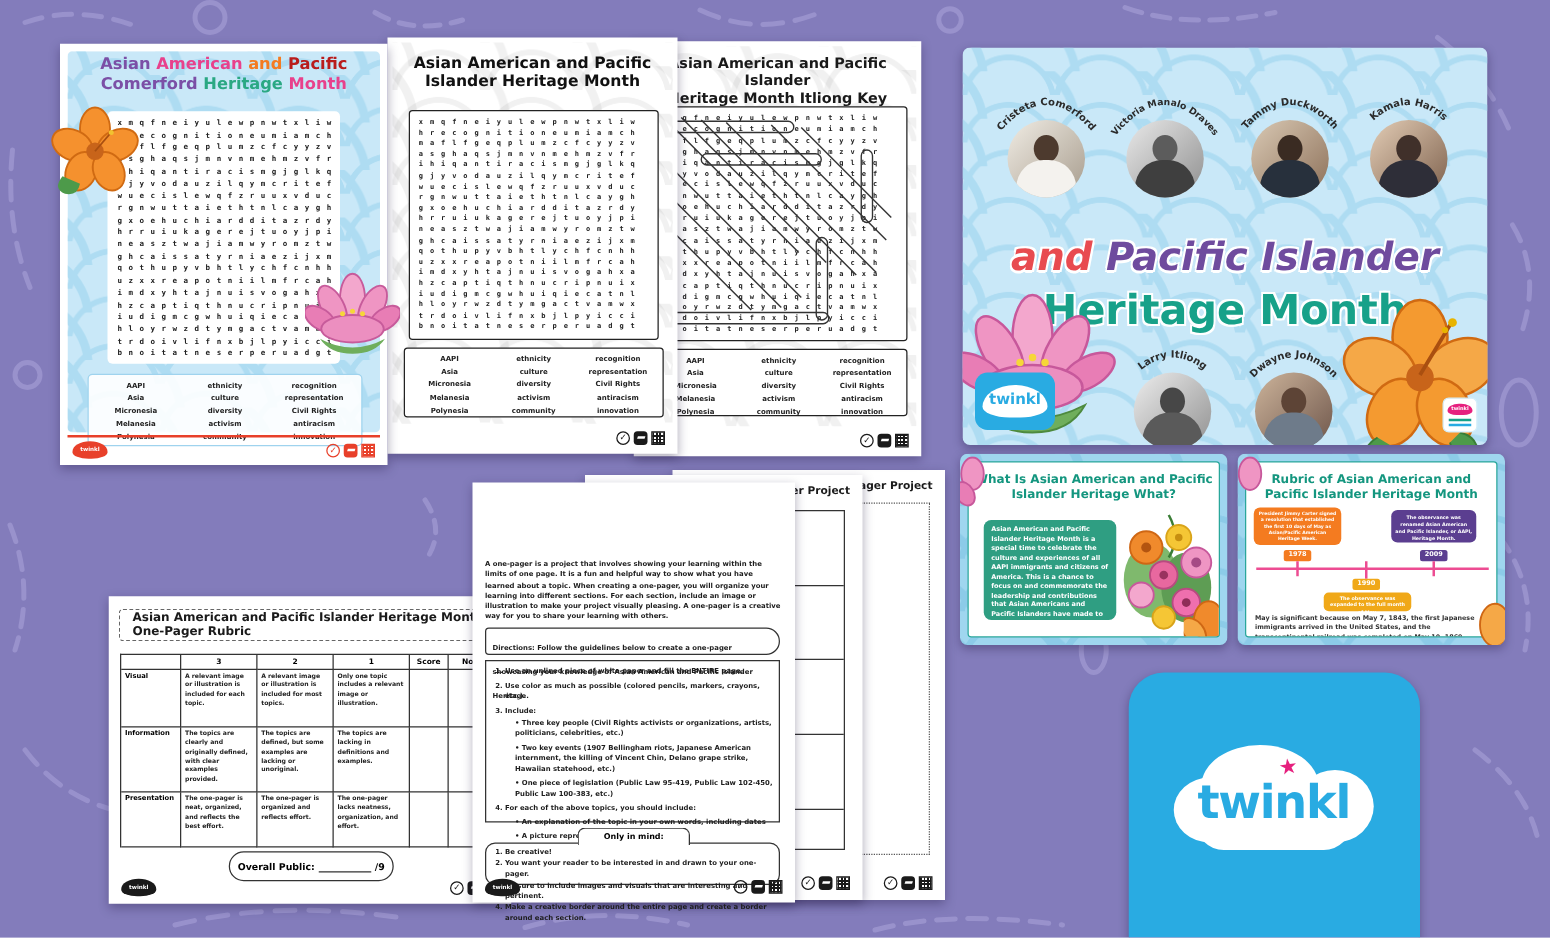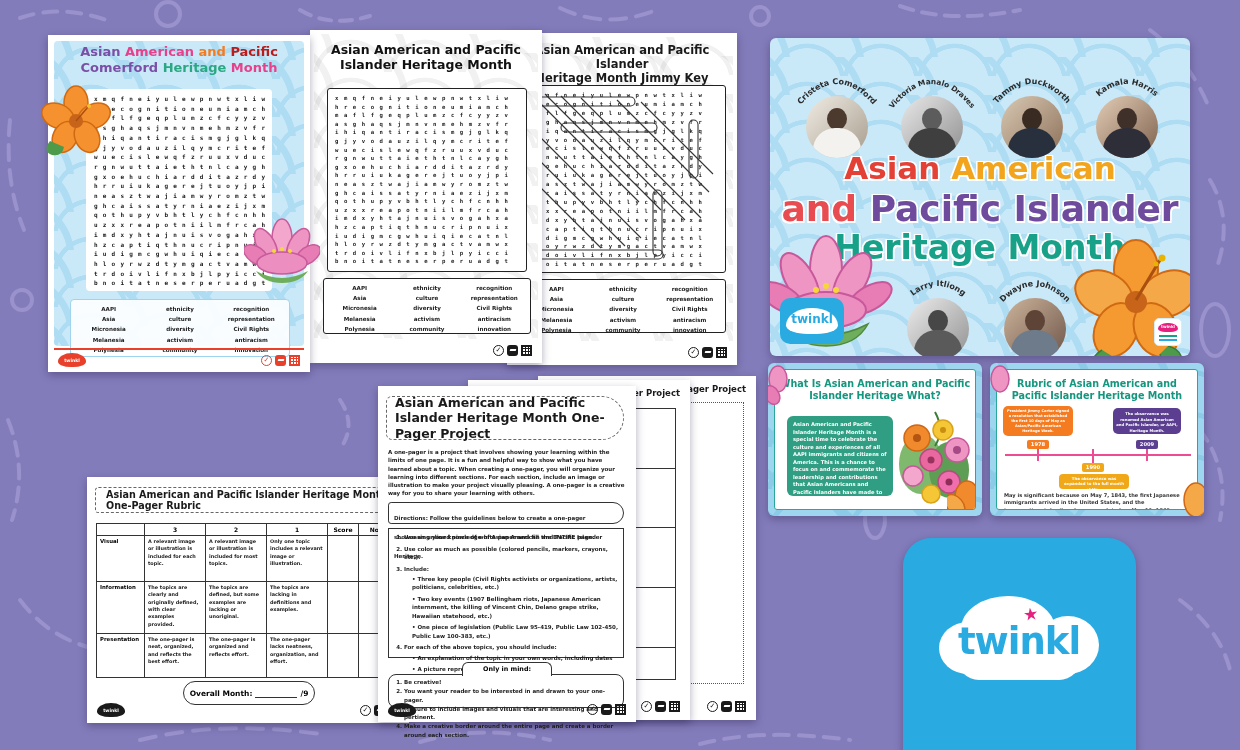--- a/index.html
+++ b/index.html
@@ -94,21 +94,21 @@
       <path d="M700 744 q60 -16 150 -4" stroke-dasharray="15 10"></path>
       <ellipse cx="875" cy="520" rx="10" ry="18"></ellipse>
       <path d="M340 400 q16 24 2 46" stroke-dasharray="10 8"></path>
     </g>
   </svg>
 
   <div class="page p3" style="left:507px;top:33px;width:230px;height:332px;z-index:2;">
     <div class="scallop-gray abs" style="left:4px;top:4px;right:4px;bottom:24px;"></div>
     <div class="ws-title abs" style="left:0;top:10px;width:100%;font-size:11.5px;color:#1a1a1a;">
       <div><span>Asian American and Pacific Islander</span></div>
-      <div><span>Heritage Month </span><span style="font-weight:900;">Jimmy Key</span></div>
+      <div><span>Heritage Month </span><span style="font-weight:900;">Itliong Key</span></div>
     </div>
     <div class="abs" style="left:13px;top:52px;width:204px;height:186px;background:#fff;border:1.2px solid #222;border-radius:3px;">
       <div class="ws-grid abs" style="left:7px;top:5px;right:2px;bottom:2px;">
           <div class="ws-row">xmqfneiyulewpnwtxliw</div>
           <div class="ws-row">hrecognitioneumiamch</div>
           <div class="ws-row">maflfgeqplumzcfcyyzv</div>
           <div class="ws-row">asghaqsjmnvnmehmzvfr</div>
           <div class="ws-row">ihiqantiracismgjglkq</div>
           <div class="ws-row">gjyvodauzilqymcritef</div>
           <div class="ws-row">wuecislewqfzruuxvduc</div>
@@ -388,25 +388,21 @@
           <div class="bust" style="background:#2e2e38;"></div>
         </div>
       <svg class="arc-name" width="100" height="50">
         <defs>
             <path id="arc3" d="M8 48 Q50 -8 92 48"></path>
           </defs>
         <text font-size="8" font-weight="bold" fill="#2b2b2b"><textPath href="#arc3" startOffset="50%" text-anchor="middle">Kamala Harris</textPath></text>
       </svg>
     </div>
 
-    <div class="hero-title" style="top:112px;font-size:31px;">
-      <span style="color:#e34036;">Asian</span>
-      <span style="color:#f2a41c;">American</span>
-    </div>
-    <div class="hero-title" style="top:150px;font-size:36px;">
+    <div class="hero-title" style="top:150px;font-size:31px;font-style:italic;">
       <span style="color:#e84b50;">and</span>
       <span style="color:#6f4b9e;">Pacific Islander</span>
     </div>
     <div class="hero-title" style="top:190px;font-size:33px;color:#17a189;">
       <span>Heritage Month</span>
     </div>
 
     <div class="portrait" style="left:118px;top:228px;">
       <div class="ph" style="background:linear-gradient(135deg,#ededed,#909090);">
           <div class="head" style="background:#474747;"></div>
@@ -572,21 +568,21 @@
       <div></div>
 
       <div class="rub-label" style="min-height:44px;">Presentation</div>
       <div class="rub-cell">The one-pager is neat, organized, and reflects the best effort.</div>
       <div class="rub-cell">The one-pager is organized and reflects effort.</div>
       <div class="rub-cell">The one-pager lacks neatness, organization, and effort.</div>
       <div></div>
       <div></div>
     </div>
     <div class="abs" style="left:96px;top:204px;width:130px;height:22px;border:1.1px solid #333;border-radius:12px;display:flex;align-items:center;justify-content:center;gap:3px;">
-      <span style="font-size:7.5px;font-weight:bold;">Overall Month:</span>
+      <span style="font-size:7.5px;font-weight:bold;">Overall Public:</span>
       <span style="display:inline-block;width:42px;border-bottom:1px solid #333;height:8px;"></span>
       <span style="font-size:7.5px;font-weight:bold;">/9</span>
     </div>
     <div class="tw-cloud" style="left:10px;bottom:6px;width:28px;height:14px;background:#1a1a1a;font-size:4.5px;position:absolute;">
         <span>twinkl</span>
       </div>
     <div class="icons" style="right:10px;bottom:7px;color:#1a1a1a;">
       <div class="ic check">✓</div>
       <div class="ic pub"></div>
       <div class="ic qr"></div>
@@ -613,23 +609,20 @@
       <div style="height:19.5%;font-size:5.5px;font-weight:bold;padding:3px;">:</div>
     </div>
     <div class="icons" style="right:10px;bottom:8px;color:#1a1a1a;">
       <div class="ic check">✓</div>
       <div class="ic pub"></div>
       <div class="ic qr"></div>
     </div>
   </div>
 
   <div class="page proj" style="left:378px;top:386px;width:258px;height:336px;z-index:3;">
-    <div class="abs dash-box" style="left:8px;top:10px;width:238px;height:44px;display:flex;align-items:center;padding-left:8px;box-sizing:border-box;">
-      <span style="font-size:12.5px;font-weight:bold;color:#1a1a1a;line-height:1.25;">Asian American and Pacific Islander Heritage Month One-Pager Project</span>
-    </div>
     <div class="abs proj-small" style="left:10px;top:62px;width:238px;"><span>A one-pager is a project that involves showing your learning within the limits of one page. It is a fun and helpful way to show what you have learned about a topic. When creating a one-pager, you will organize your learning into different sections. For each section, include an image or illustration to make your project visually pleasing. A one-pager is a creative way for you to share your learning with others.</span></div>
     <div class="abs" style="left:10px;top:116px;width:236px;height:22px;border:1.1px solid #333;border-radius:4px 14px 14px 4px;padding:2px 5px;box-sizing:border-box;">
       <span class="proj-small"><b>Directions: </b><span>Follow the guidelines below to create a one-pager showcasing your knowledge of Asian American and Pacific Islander Heritage.</span></span>
     </div>
     <div class="abs" style="left:10px;top:142px;width:236px;height:130px;border:1.1px solid #333;padding:4px 3px;box-sizing:border-box;">
       <ol class="proj-small" style="margin:0;">
         <li>Use an unlined piece of white paper and fill the ENTIRE page.</li>
         <li>Use color as much as possible (colored pencils, markers, crayons, etc.).</li>
         <li><span>Include:</span>
           <ul>

